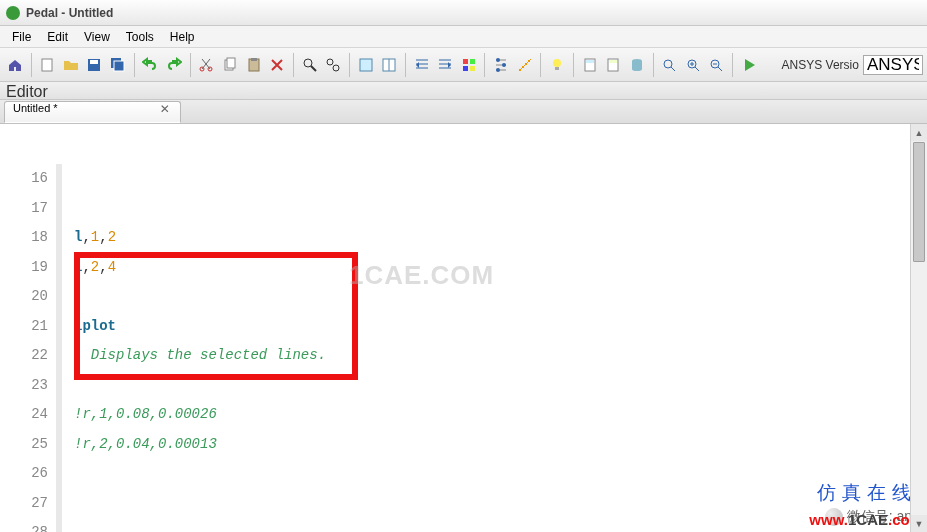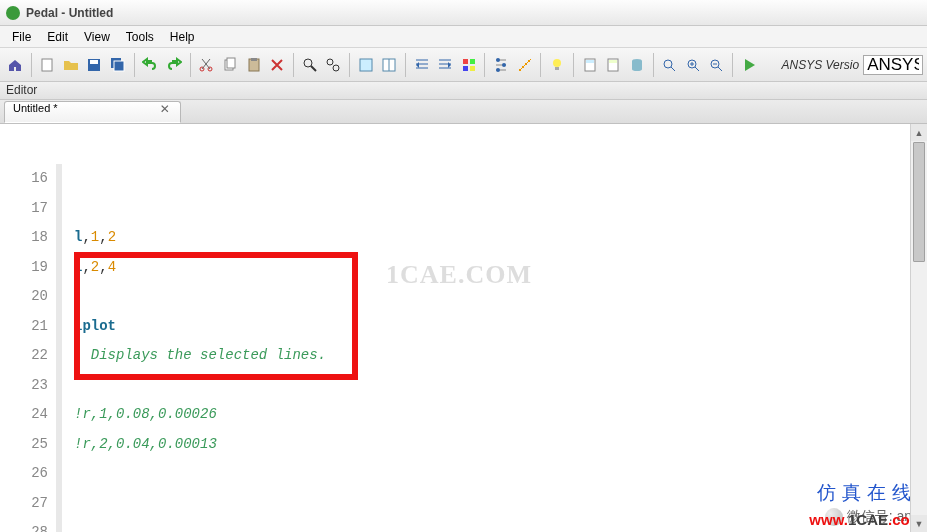--- a/index.html
+++ b/index.html
@@ -66,37 +66,36 @@
   display: flex; align-items: center; justify-content: center;
   border: 1px solid transparent;
   border-radius: 2px;
   cursor: pointer;
 }
 .tbtn svg { width: 16px; height: 16px; }
 .toolbar-label {
   margin-left: 20px;
   color: #333;
   white-space: nowrap;
-  font-style: italic;
 }
 .toolbar-field {
   width: 60px; height: 20px;
   border: 1px solid #a9a9a9;
   background: #fff;
   padding: 1px 3px;
   font-size: 17px;
   margin-left: 2px;
 }
 
 
 .editor-header {
   height: 18px;
   background: linear-gradient(#f1f1f1, #e2e2e2);
   border-bottom: 1px solid #c8c8c8;
-  font-size: 12px;
+  font-size: 16px;
   color: #333;
   padding: 1px 6px;
 }
 
 
 .tabstrip {
   height: 24px;
   background: linear-gradient(#ececec, #dedede);
   border-bottom: 1px solid #c0c0c0;
   display: flex;
@@ -162,25 +161,25 @@
   top: 252px;
   width: 284px;
   height: 128px;
   border: 6px solid #e11;
   pointer-events: none;
 }
 
 
 .wm-center {
   position: absolute;
-  left: 386px; top: 260px;
+  left: 349px; top: 260px;
   font-size: 26px;
   font-weight: 600;
   color: rgba(180,180,180,0.45);
-  font-family: Liberation Serif, serif;
+  font-family: Liberation Sans, sans-serif;
   letter-spacing: 1px;
   pointer-events: none;
 }
 .wm-corner {
   position: absolute;
   right: 8px; bottom: 6px;
   font-size: 14px;
   color: #666;
   display: flex;
   align-items: center;

